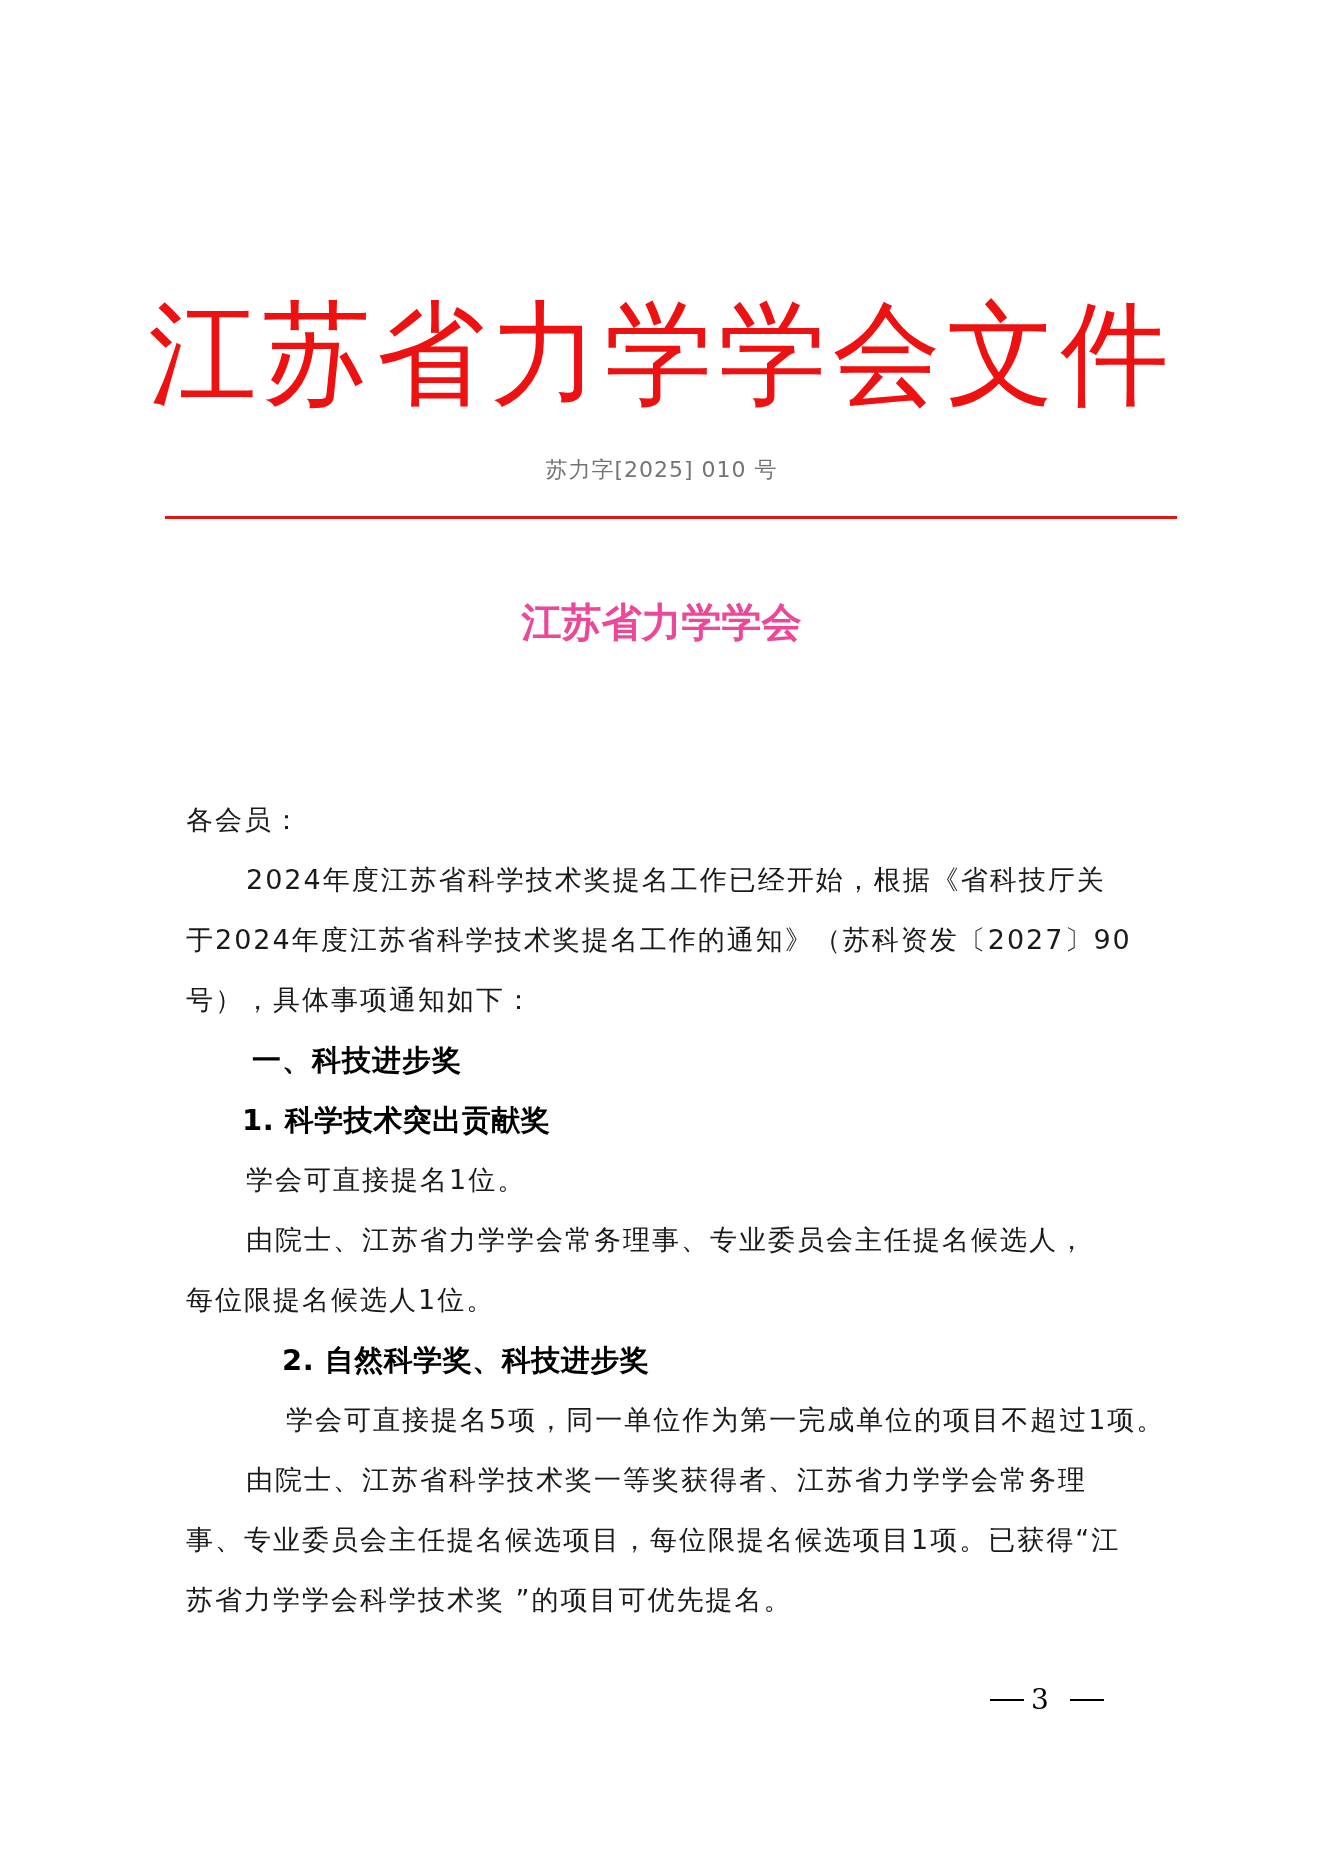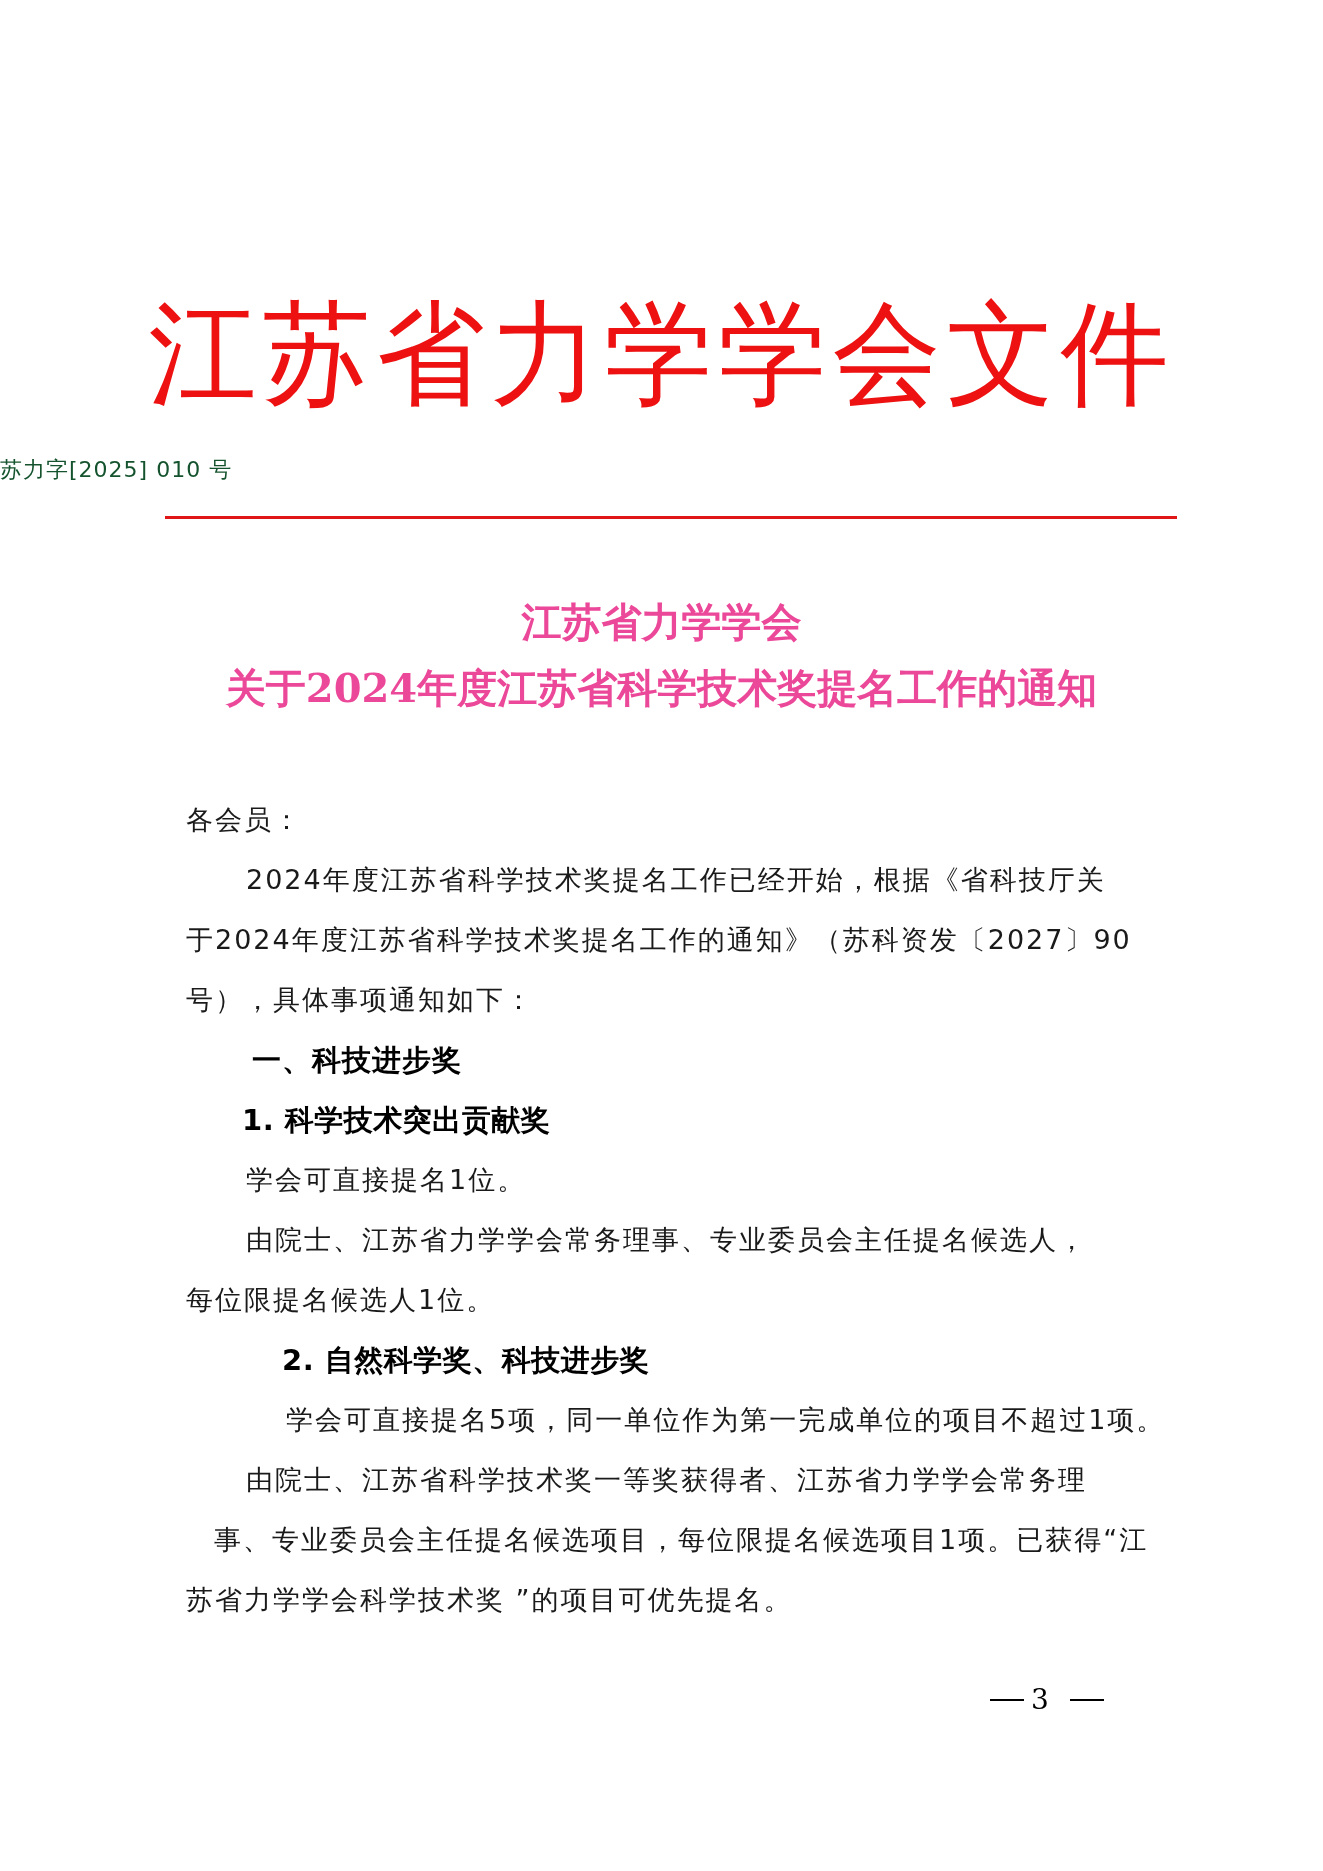--- a/index.html
+++ b/index.html
@@ -3,22 +3,22 @@
 <meta charset="utf-8">
 <style>
   html, body { margin: 0; padding: 0; background: #ffffff; }
   body { width: 1323px; height: 1871px; position: relative; overflow: hidden;
          font-family: "DejaVu Sans", "Liberation Sans", sans-serif; color: #111; }
   .page { position: absolute; inset: 0; }
   .masthead { position: absolute; left: 0; right: 0; top: 300px; text-align: center;
               font-family: "DejaVu Serif", "Liberation Serif", serif;
               color: #ee1111; font-size: 108px; letter-spacing: 6px; line-height: 1;
               transform: scaleY(1.05); }
-  .docnum { position: absolute; left: 0; right: 0; top: 455px; text-align: left;
-            font-size: 22px; color: #14532d; letter-spacing: 1px; }
+  .docnum { position: absolute; left: 0; right: 0; top: 455px; text-align: center;
+            font-size: 22px; color: #737373; letter-spacing: 1px; }
   .rule { position: absolute; left: 165px; width: 1012px; top: 516px; height: 3px; background: #e01515; }
   .title { position: absolute; left: 0; right: 0; text-align: center;
            font-family: "DejaVu Serif", "Liberation Serif", serif; font-weight: bold;
            font-size: 40px; color: #ec4899; line-height: 1; }
   .title.l1 { top: 602px; }
   .title.l2 { top: 668px; }
   .body-text { position: absolute; left: 186px; width: 980px; font-size: 27px;
                line-height: 60px; color: #1a1a1a; letter-spacing: 2px; }
   .line { position: absolute; white-space: nowrap; }
   .heading { font-weight: bold; font-size: 29px; letter-spacing: 1px; color: #000; }
@@ -31,40 +31,39 @@
 </head>
 <body>
 
 <div class="page">
 
   <div class="masthead">江苏省力学学会文件</div>
   <div class="docnum">苏力字[2025] 010 号</div>
   <div class="rule"></div>
 
   <div class="title l1">江苏省力学学会</div>
-  <div class="title l2">关于2024年度江苏省科学技术奖提名工作的通知</div>
 
   <div class="body-text">
     <div class="line" style="left:0; top:790px;">各会员：</div>
 
     <div class="line" style="left:60px; top:850px;">2024年度江苏省科学技术奖提名工作已经开始，根据《省科技厅关</div>
     <div class="line" style="left:0; top:910px;">于2024年度江苏省科学技术奖提名工作的通知》（苏科资发〔2027〕90</div>
     <div class="line" style="left:0; top:970px;">号），具体事项通知如下：</div>
 
     <div class="line heading" style="left:66px; top:1030px;">一、科技进步奖</div>
 
     <div class="line subheading" style="left:56px; top:1090px;">1. 科学技术突出贡献奖</div>
     <div class="line" style="left:60px; top:1150px;">学会可直接提名1位。</div>
     <div class="line" style="left:60px; top:1210px;">由院士、江苏省力学学会常务理事、专业委员会主任提名候选人，</div>
     <div class="line" style="left:0; top:1270px;">每位限提名候选人1位。</div>
 
     <div class="line subheading" style="left:56px; top:1330px;margin-left:40px;">2. 自然科学奖、科技进步奖</div>
     <div class="line" style="left:60px; top:1390px;margin-left:40px;">学会可直接提名5项，同一单位作为第一完成单位的项目不超过1项。</div>
     <div class="line" style="left:60px; top:1450px;">由院士、江苏省科学技术奖一等奖获得者、江苏省力学学会常务理</div>
-    <div class="line" style="left:0; top:1510px;margin-left:28px;">事、专业委员会主任提名候选项目，每位限提名候选项目1项。已获得“江</div>
+    <div class="line" style="left:0; top:1510px;">事、专业委员会主任提名候选项目，每位限提名候选项目1项。已获得“江</div>
     <div class="line" style="left:0; top:1570px;">苏省力学学会科学技术奖 ”的项目可优先提名。</div>
   </div>
 
   <div class="footer">
     <div class="dash" style="left:990px;"></div>
     <div class="num">3</div>
     <div class="dash" style="left:1070px;"></div>
   </div>
 
 </div>

